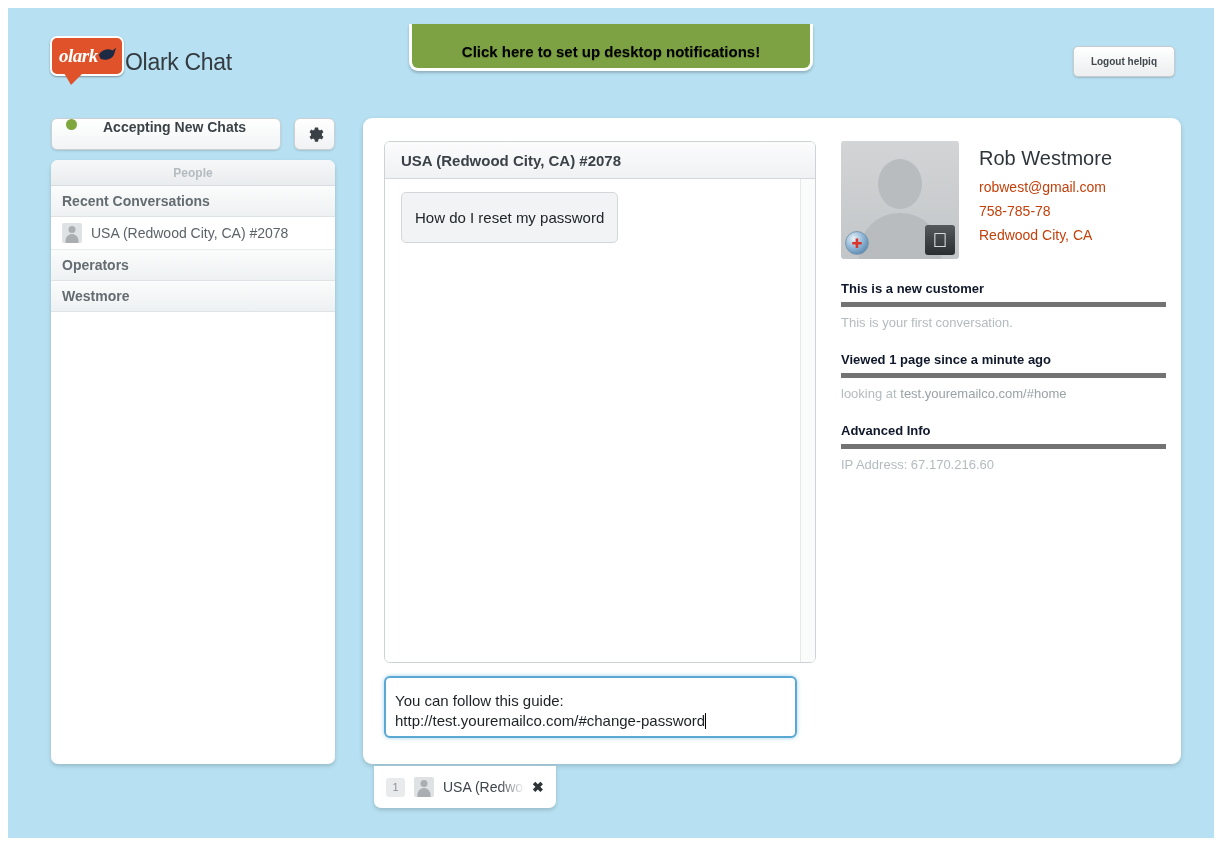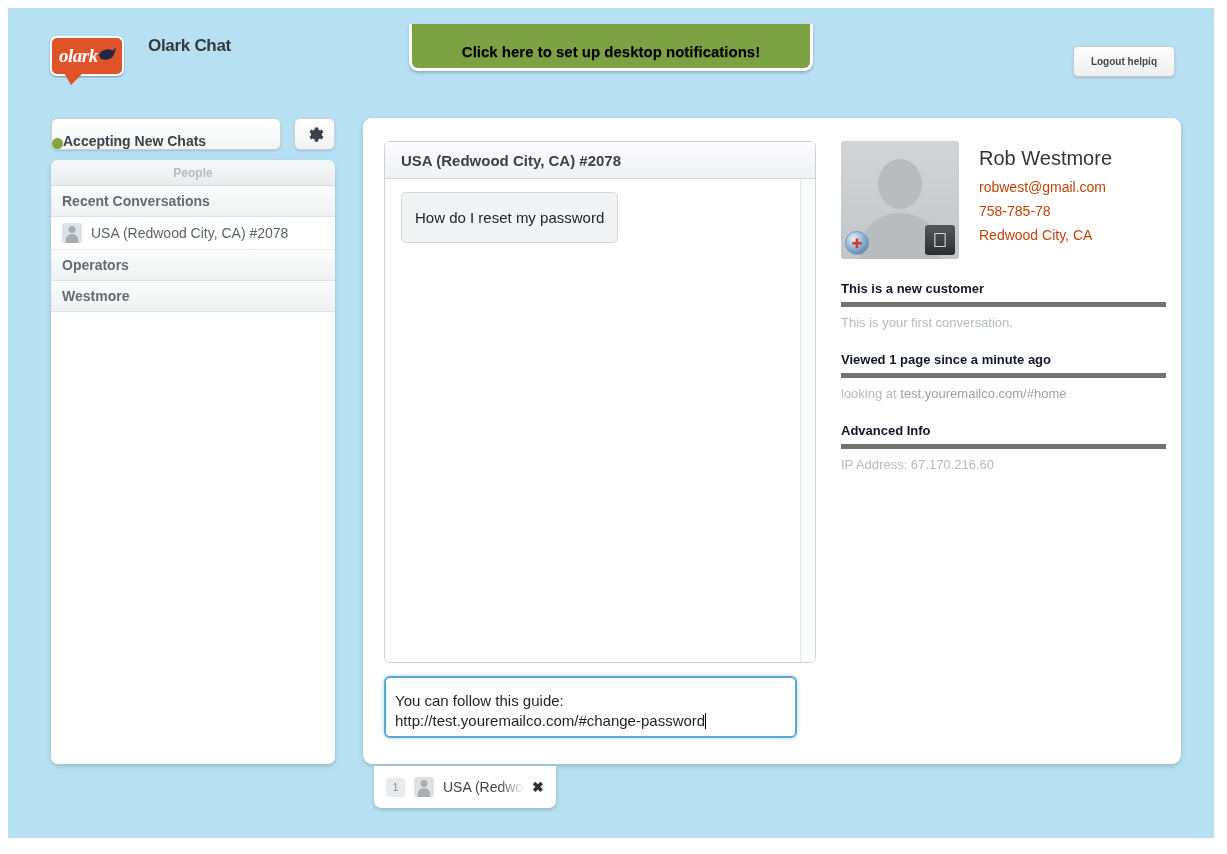--- a/index.html
+++ b/index.html
@@ -21,22 +21,22 @@
     height: 830px;
     background: #b7e1f2;
   }
 
   
   .logo-wrap {
     position: absolute;
     left: 42px;
     top: 28px;
     display: flex;
-    align-items: flex-start;
-    gap: 24px;
+    align-items: flex-end;
+    gap: 1px;
   }
   .logo-badge {
     position: relative;
     width: 74px;
     height: 40px;
     background: #e0522a;
     border-radius: 7px;
     border: 2px solid #ffffff;
     box-shadow: 0 1px 2px rgba(0,0,0,.35);
     display: flex;
@@ -63,22 +63,22 @@
     content: "";
     position: absolute;
     left: 12px;
     bottom: -11px;
     width: 0; height: 0;
     border-left: 7px solid transparent;
     border-right: 12px solid transparent;
     border-top: 12px solid #e0522a;
   }
   .app-title {
-    font-size: 17px;
-    font-weight: bold;
+    font-size: 23px;
+    font-weight: normal;
     color: #333a40;
     letter-spacing: -0.3px;
   }
 
   .notif-banner {
     position: absolute;
     left: 401px;
     top: -8px;
     width: 404px;
     height: 47px;
@@ -120,22 +120,23 @@
     position: absolute;
     left: 43px;
     top: 110px;
     width: 230px;
     height: 32px;
     background: linear-gradient(#ffffff, #f2f4f5);
     border: 1px solid #ccd0d2;
     border-radius: 6px;
     box-shadow: 0 1px 2px rgba(0,0,0,.15);
     display: flex;
-    align-items: flex-end;
-    gap: 0;
+    align-items: flex-start;
+    padding-left: 14px;
+    gap: 26px;
     cursor: pointer;
   }
   .status-dot {
     width: 11px; height: 11px;
     border-radius: 50%;
     background: #7fa63f;
     flex: none;
   }
   .status-label {
     font-size: 14px;

